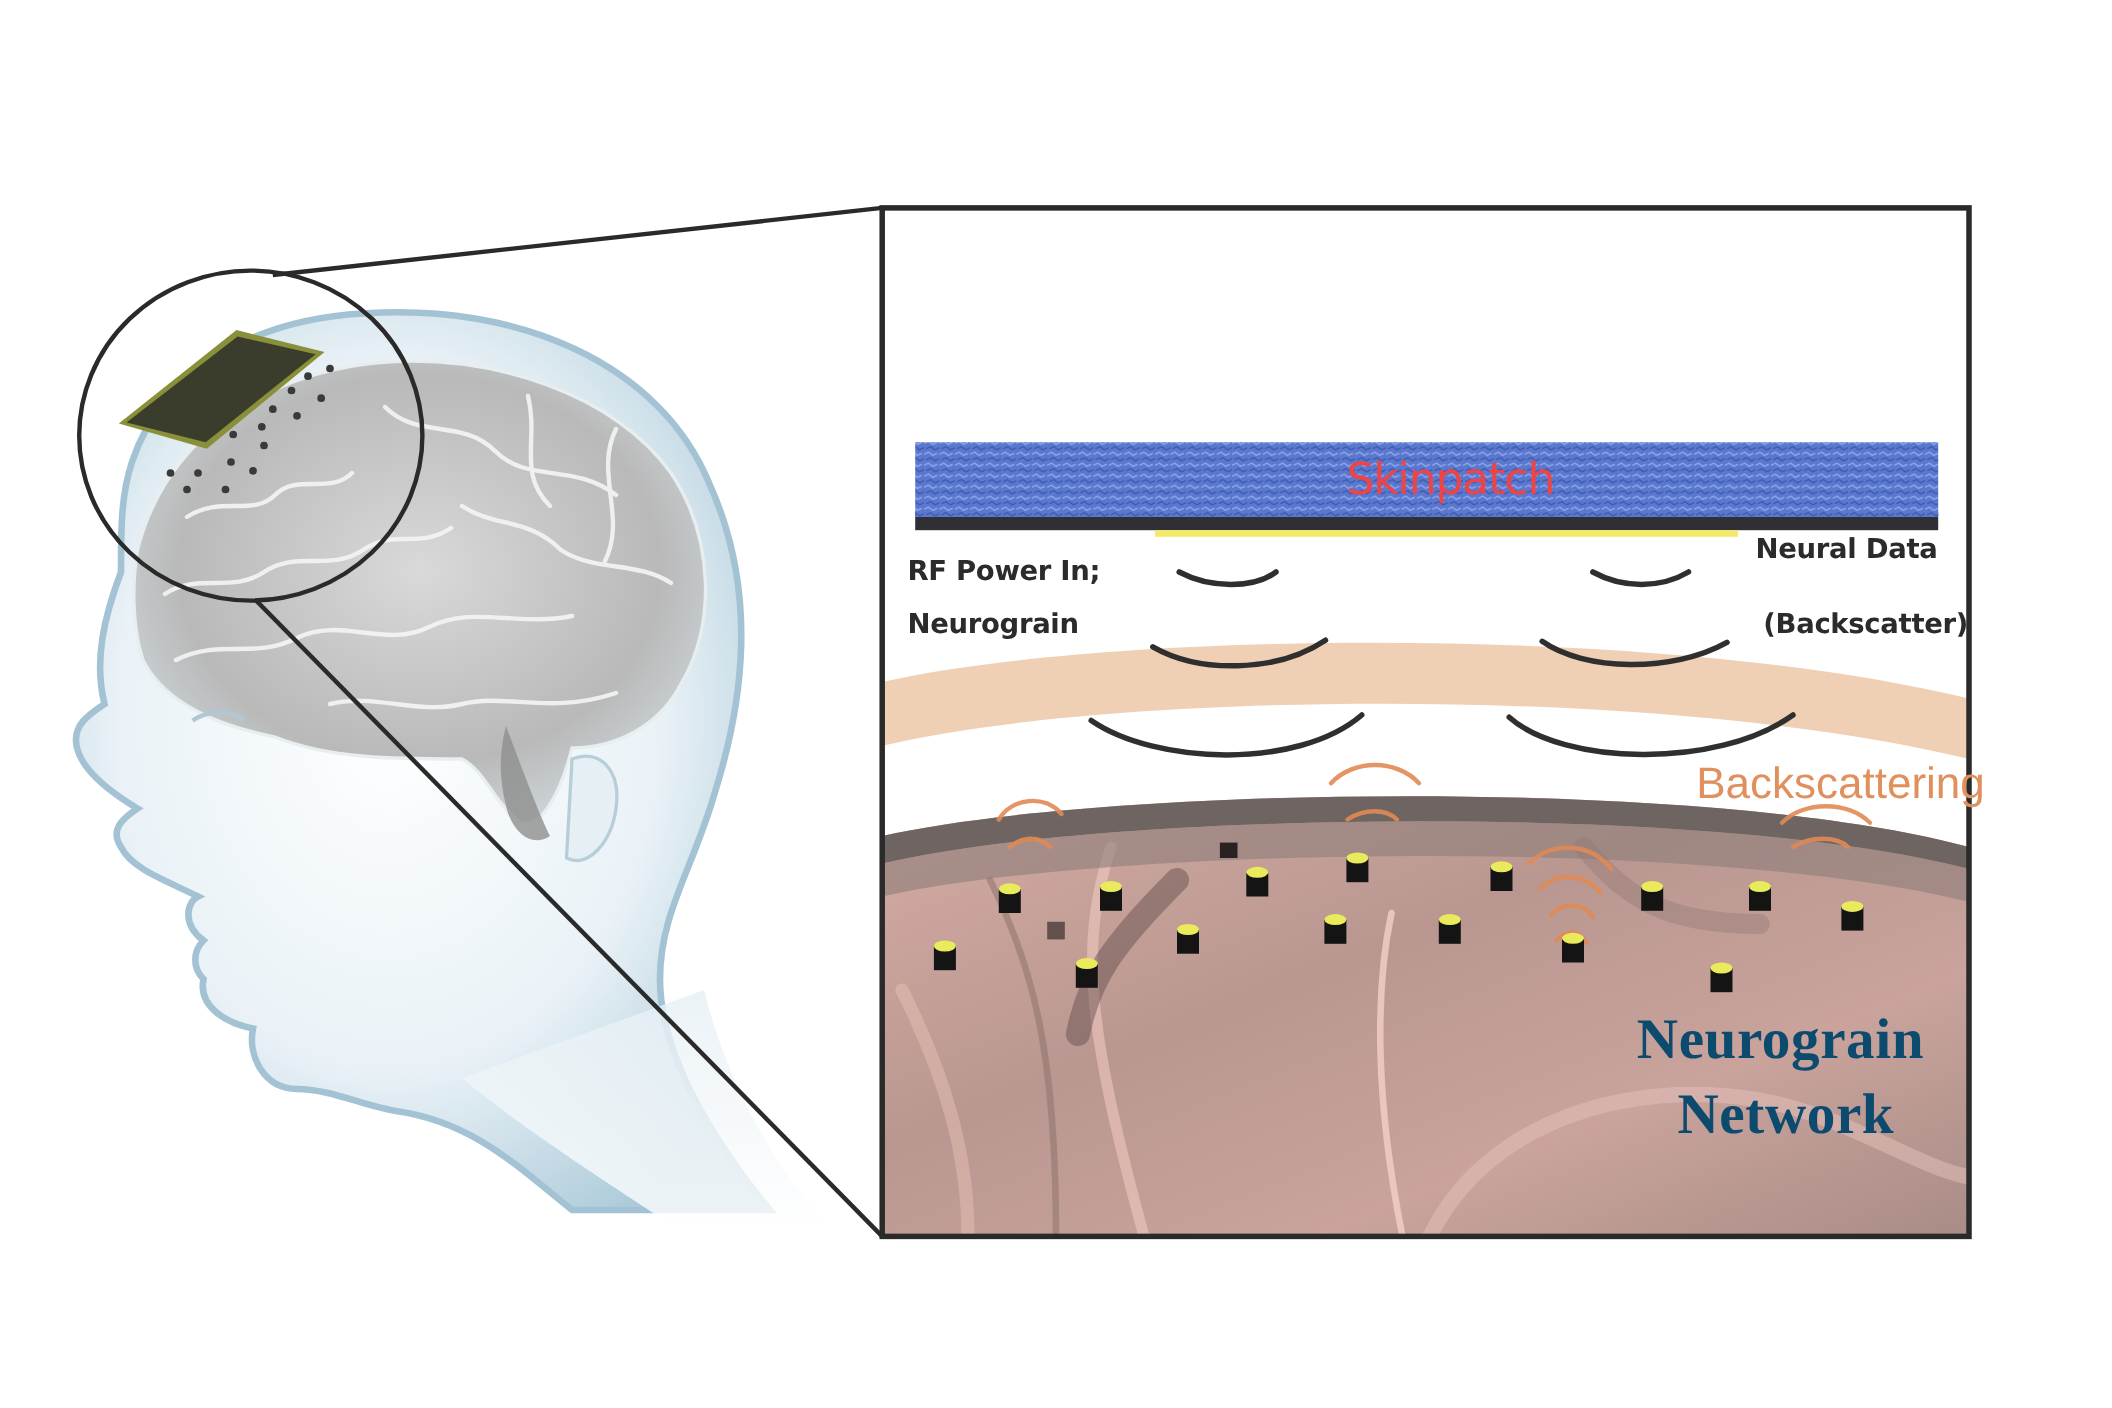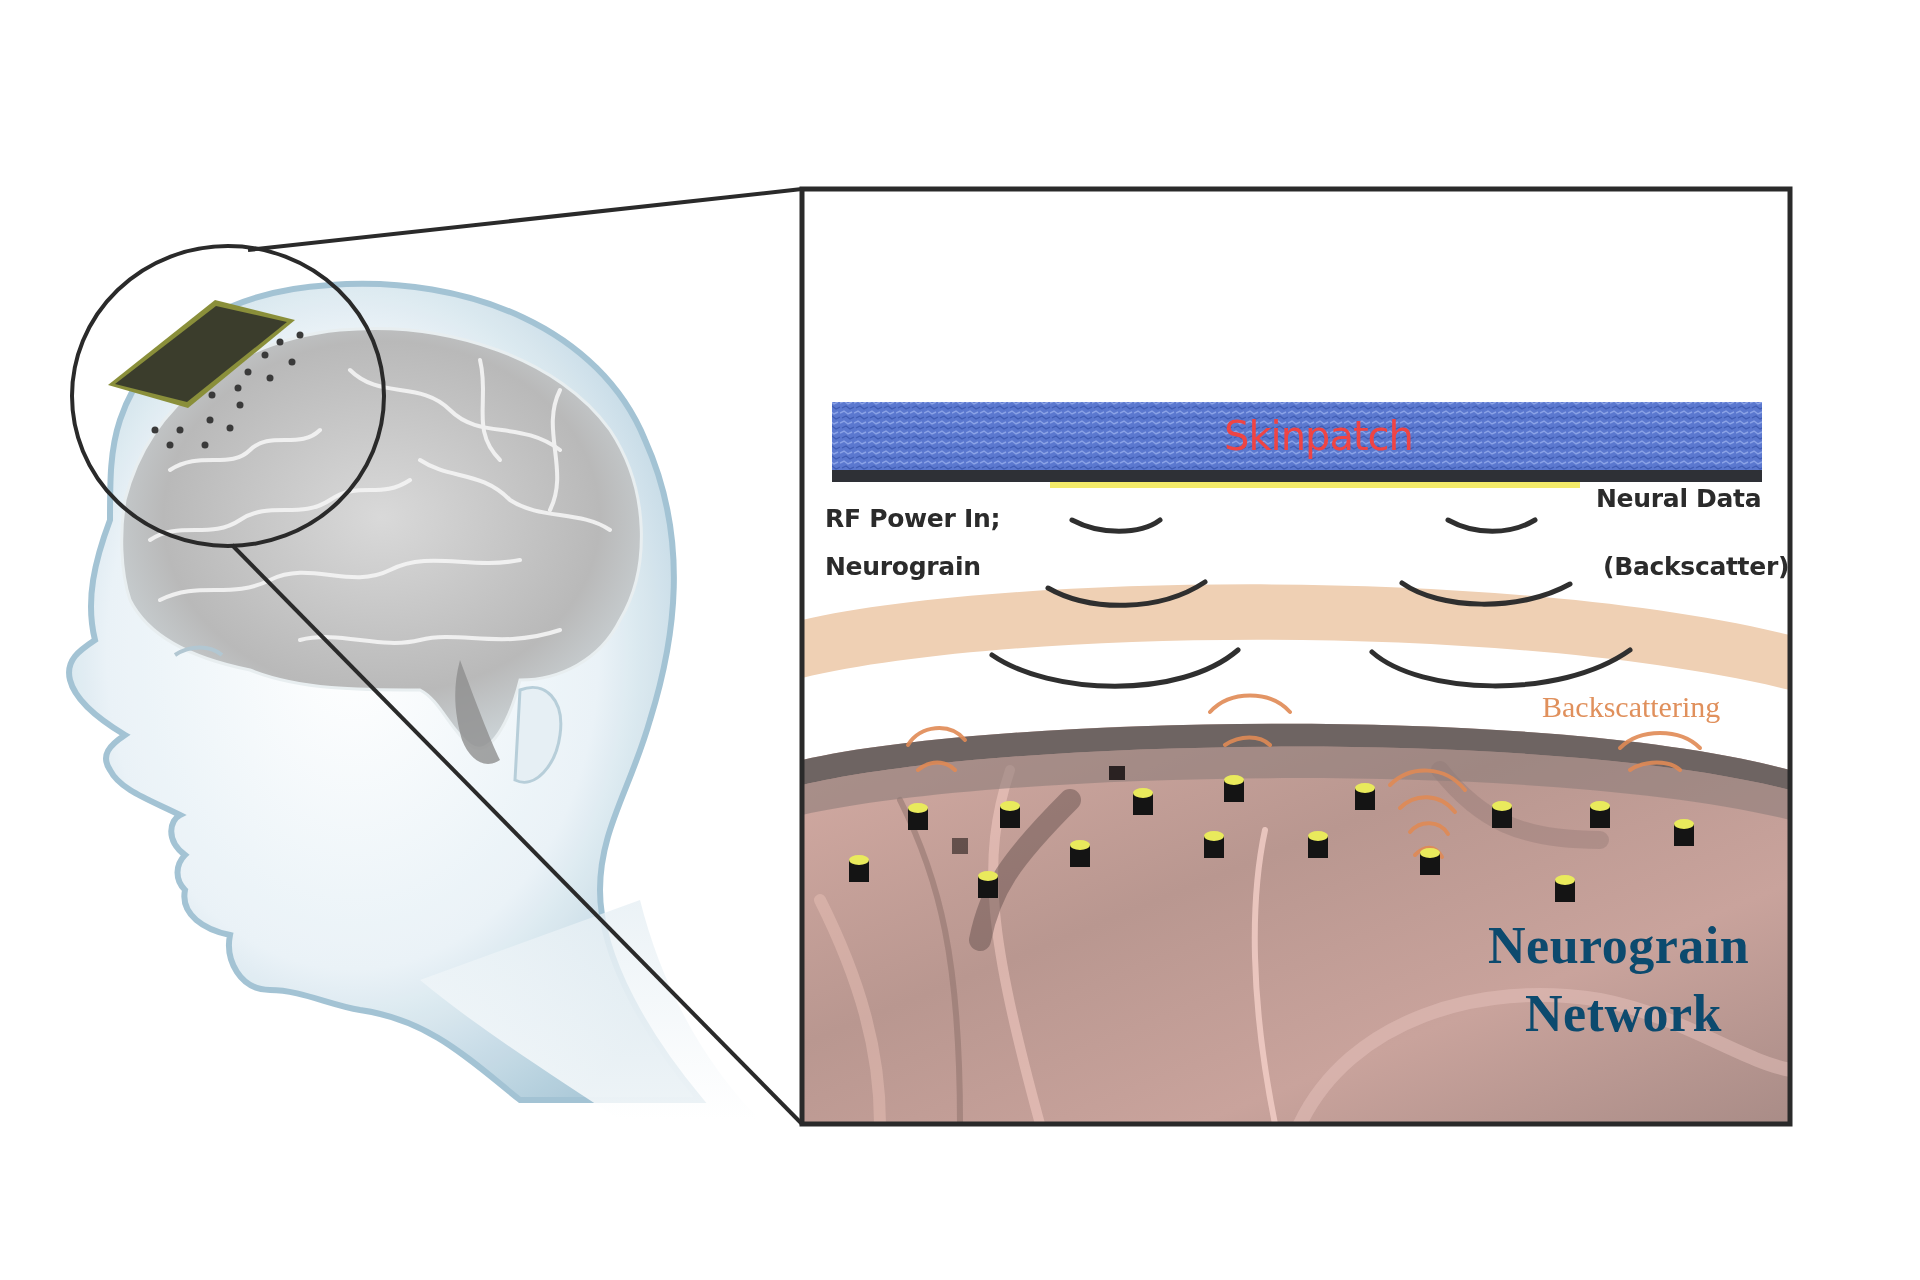--- a/index.html
+++ b/index.html
@@ -1,21 +1,21 @@
 <!DOCTYPE html>
 <html><head>
   <meta charset="utf-8">
   <style>
     html, body { margin:0; padding:0; background:#ffffff; }
     body { width:1920px; height:1280px; position:relative; overflow:hidden; font-family:"DejaVu Sans", sans-serif; }
     .layer { position:absolute; left:0; top:0; width:1920px; height:1280px; }
     .lbl { position:absolute; white-space:nowrap; }
     .sans-bold { font-family:"DejaVu Sans", sans-serif; font-weight:bold; color:#2b2b2b; font-size:25px; letter-spacing:-0.3px; }
     .skin-title { font-family:"DejaVu Sans", sans-serif; font-weight:normal; color:#ef4444; font-size:40px; letter-spacing:-1px; }
-    .serif-orange { font-family:Liberation Serif, serif; color:#e0905c; font-size:30px; }
+    .serif-orange { font-family:Liberation Sans, sans-serif; color:#e0905c; font-size:40px; }
     .serif-big { font-family:"Liberation Serif", serif; font-weight:bold; color:#0c4a6e; font-size:52px; line-height:1; letter-spacing:0.5px; }
   </style>
 </head>
 <body>
 
 <svg class="layer" viewBox="0 0 1920 1280" xmlns="http://www.w3.org/2000/svg">
   <defs>
     <radialGradient id="headGrad" cx="0.45" cy="0.45" r="0.65">
       <stop offset="0" stop-color="#ffffff"></stop>
       <stop offset="0.6" stop-color="#e9f2f7"></stop>

